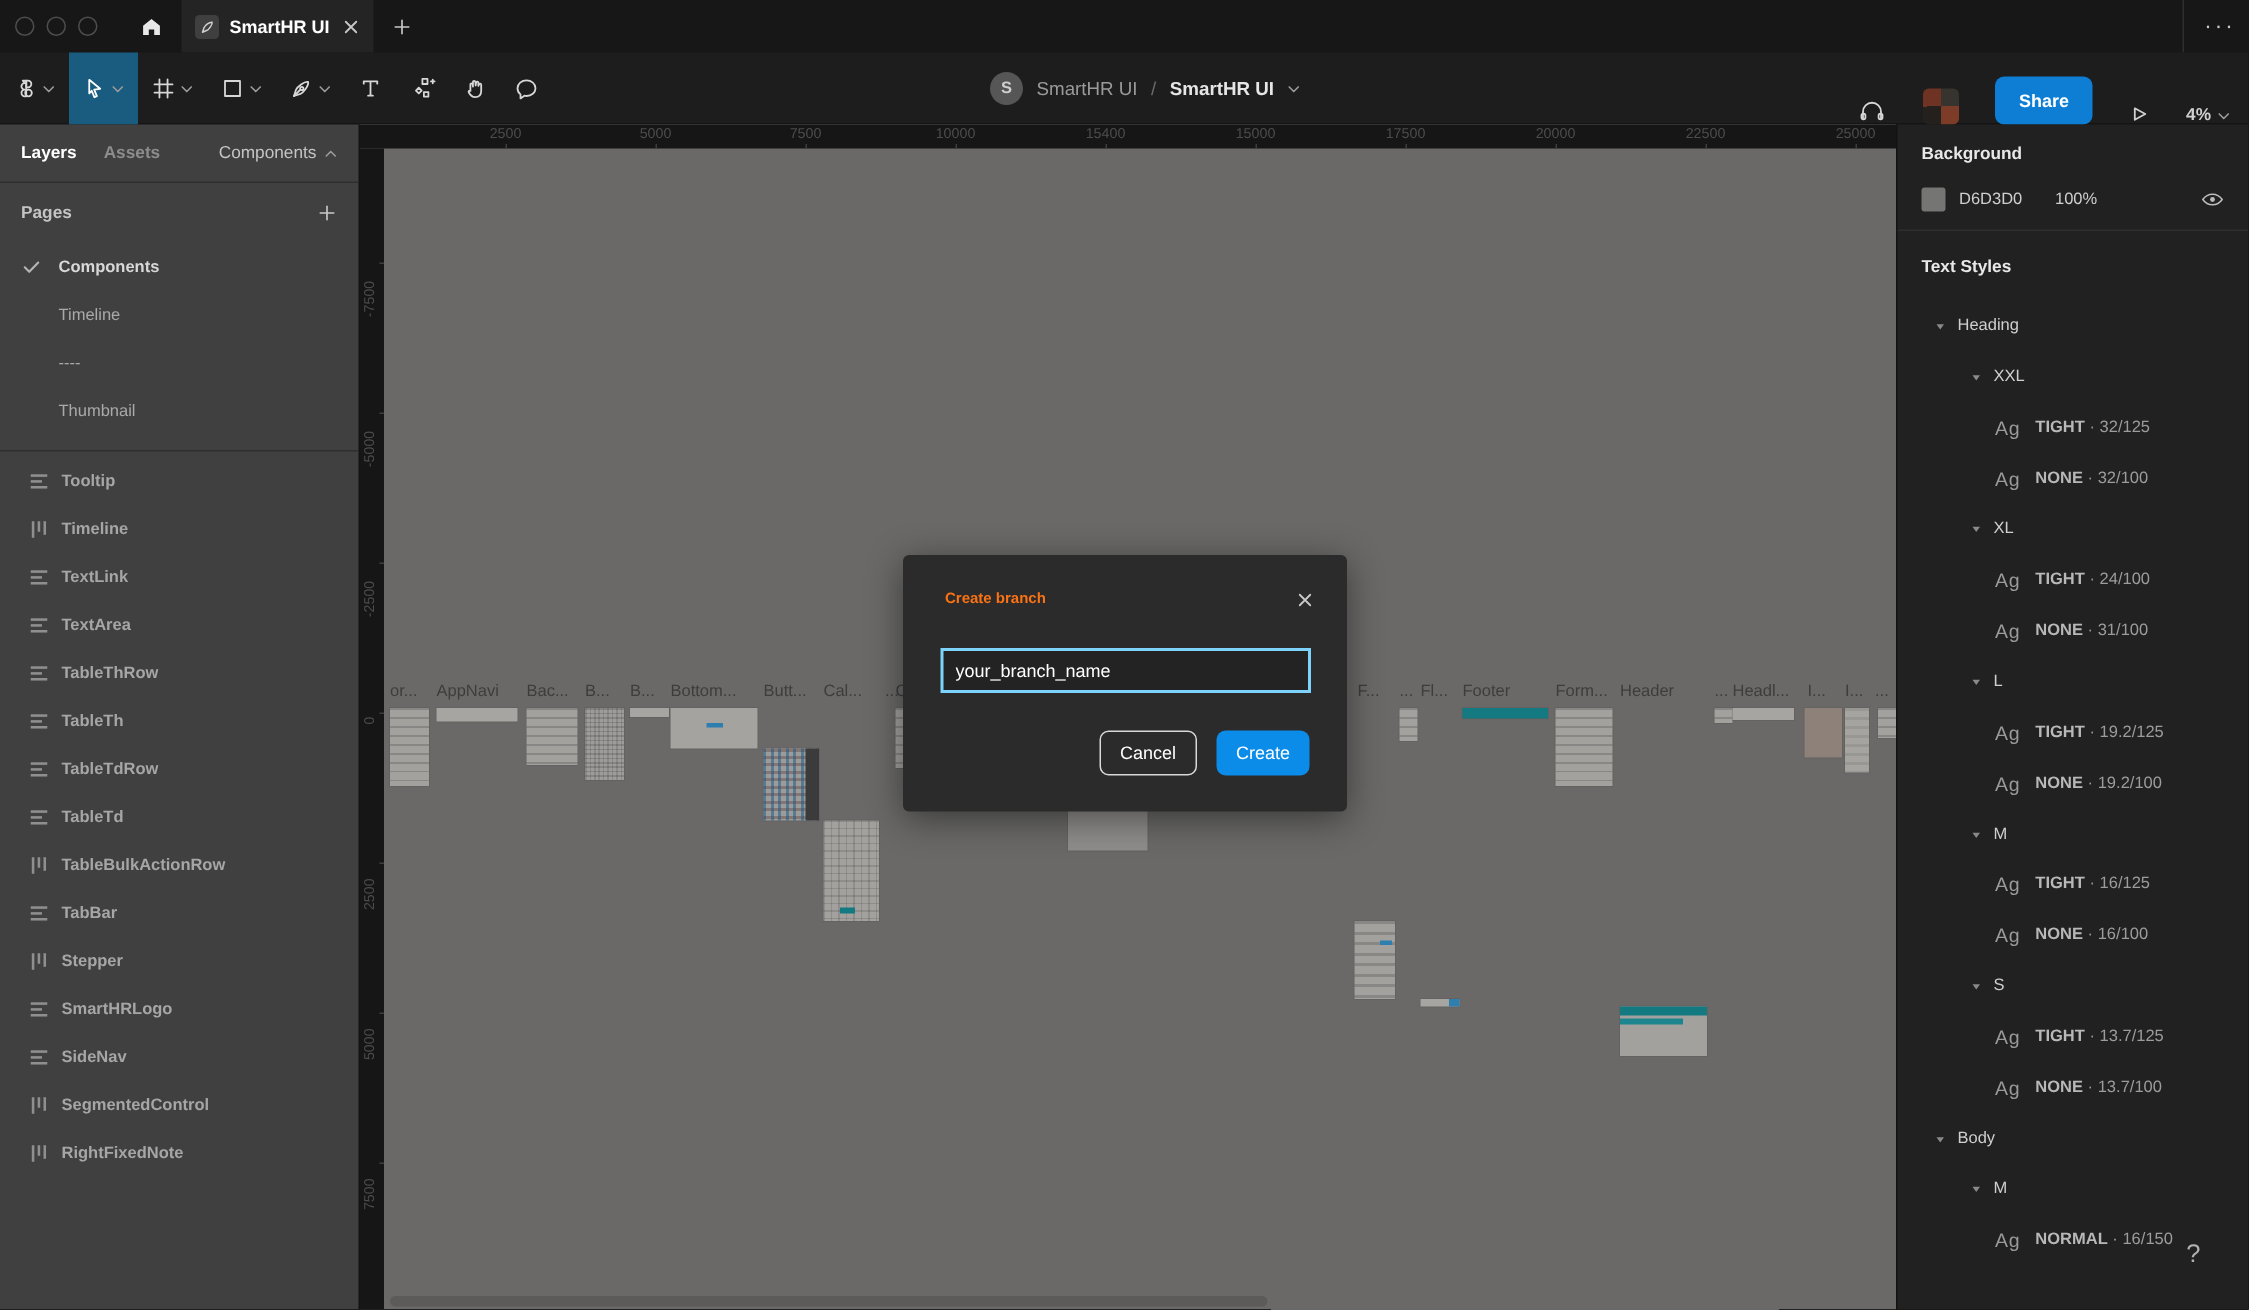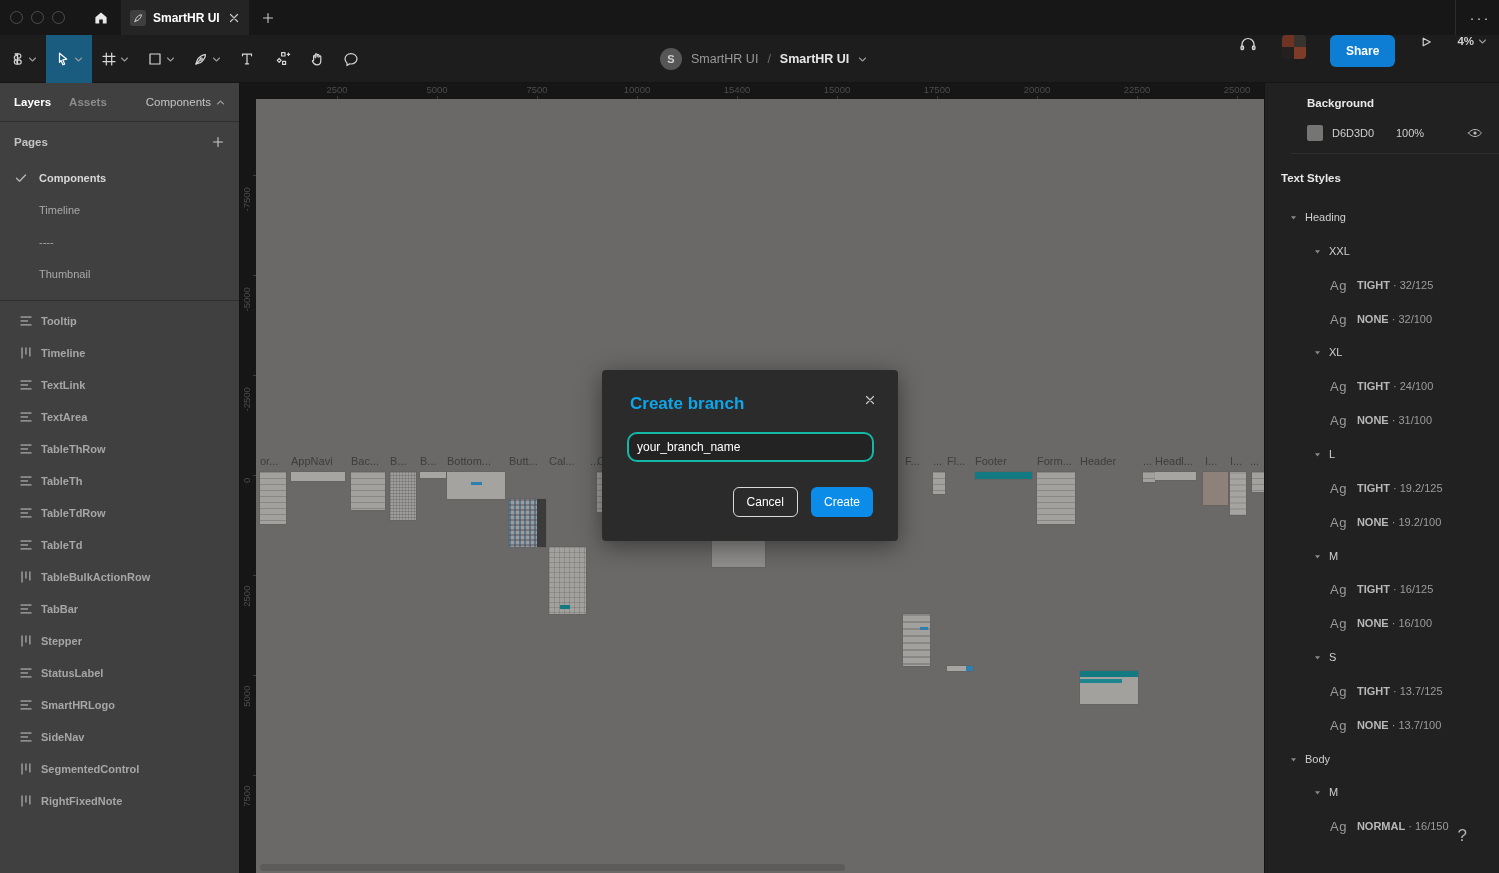--- a/index.html
+++ b/index.html
@@ -28,21 +28,21 @@
   .tools{display:flex;align-items:center;height:48px;}
   .tool-btn{height:48px;display:flex;align-items:center;justify-content:center;gap:3px;padding:0 9px;}
   .tool-btn.selected{background:#1a5c80;}
   .tool-chevron{margin-top:2px;}
   .doc-center{position:absolute;left:660px;top:0;height:48px;display:flex;align-items:center;gap:9px;}
   .doc-avatar{width:22px;height:22px;border-radius:50%;background:#565656;color:#cfcfcf;font-size:11px;font-weight:700;
               display:flex;align-items:center;justify-content:center;}
   .doc-team{font-size:12.5px;color:#9a9a9a;}
   .doc-slash{color:#6b6b6b;font-size:12.5px;}
   .doc-name{font-size:12.5px;color:#e6e6e6;font-weight:600;}
-  .right-controls{position:absolute;right:12px;top:0;height:48px;display:flex;align-items:flex-start;gap:24px;}
+  .right-controls{position:absolute;right:12px;top:0;height:48px;display:flex;align-items:flex-end;gap:24px;}
   .user-avatar{width:24px;height:24px;border-radius:4px;
     background:conic-gradient(#37332f 0 25%, #7c3c28 0 50%, #24201d 0 75%, #6e3322 0 100%);}
   .share-btn{background:#0d7ed4;color:#fff;font-size:12px;font-weight:600;border-radius:6px;height:32px;padding:0 16px;}
   .zoom-ctl{display:flex;align-items:center;gap:4px;color:#d0d0d0;font-size:11.5px;font-weight:600;}
 
   
   .main{display:flex;height:790px;}
   .sidebar-left{width:240px;background:#404040;border-right:1px solid #131313;position:relative;overflow:hidden;flex:none;}
   .canvas{flex:1;position:relative;background:#6a6968;overflow:hidden;}
   .panel-right{width:235px;background:#212121;border-left:1px solid #131313;position:relative;overflow:hidden;flex:none;}
@@ -94,34 +94,34 @@
   .t-bar-blue-tip{background:#a6a5a2;position:relative;}
   .t-bar-blue-tip::after{content:"";position:absolute;right:0;top:0;width:7px;height:100%;background:#2f7fae;}
   .t-photo{background:#8d8179;}
   .t-sketch{background:#a5a4a1;background-image:repeating-linear-gradient(180deg,rgba(0,0,0,.08) 0 2px,transparent 2px 6px);}
   .t-faint{background:#8e8d8b;}
   .h-scrollbar{position:absolute;left:20px;top:781px;width:585px;height:7px;background:#5c5b59;border-radius:4px;z-index:2;}
 
   
   .modal{position:absolute;left:362px;top:287px;width:296px;height:171px;background:#2b2b2b;border-radius:4px;
          box-shadow:0 5px 24px rgba(0,0,0,.45);z-index:10;}
-  .modal-title{position:absolute;left:28px;top:24px;font-size:17px;font-weight:700;color:#0ea5e9;}
+  .modal-title{position:absolute;left:28px;top:24px;font-size:10px;font-weight:700;color:#f97316;}
   .modal-close{position:absolute;right:22px;top:24px;}
-  .modal-input{position:absolute;left:25px;top:62px;width:247px;height:30px;background:#232323;border:2px solid #14b8a6;
-               border-radius:10px;color:#fff;font-size:12px;padding:0 8px;outline:none;font-family:inherit;}
+  .modal-input{position:absolute;left:25px;top:62px;width:247px;height:30px;background:#232323;border:2px solid #7dd3fc;
+               border-radius:0;color:#fff;font-size:12px;padding:0 8px;outline:none;font-family:inherit;}
   .modal-actions{position:absolute;right:25px;top:117px;display:flex;gap:13px;}
   .btn-cancel{height:30px;padding:0 13px;border:1px solid #d9d9d9;border-radius:6px;color:#fff;font-size:12px;font-weight:500;}
   .btn-create{height:30px;padding:0 13px;background:#0c8ce9;border-radius:6px;color:#fff;font-size:12px;font-weight:500;}
 
   
   .rp-tabs{height:39px;display:flex;align-items:center;padding:0 16px;gap:18px;border-bottom:1px solid #2e2e2e;}
   .rp-tab{font-size:11.5px;color:#9a9a9a;font-weight:500;}
   .rp-tab.active{color:#fff;font-weight:700;}
   .rp-section-title{font-size:11.5px;font-weight:700;color:#e8e8e8;}
-  .bg-section{padding:14px 16px 12px 16px;border-bottom:1px solid #2e2e2e;margin-left:26px;}
+  .bg-section{padding:14px 16px 12px 16px;border-bottom:1px solid #2e2e2e;}
   .bg-row{margin-top:16px;display:flex;align-items:center;}
   .bg-swatch{width:16px;height:16px;background:#757573;border-radius:2px;margin-right:9px;}
   .bg-hex{font-size:11px;color:#cfcfcf;width:64px;}
   .bg-opacity{font-size:11px;color:#cfcfcf;}
   .bg-eye{margin-left:auto;display:flex;}
   .ts-title-row{padding:14px 16px 2px 16px;}
   .styles-tree{position:relative;}
   .tree-row{position:absolute;left:0;width:100%;height:34px;display:flex;align-items:center;}
   .tree-caret{display:flex;width:10px;justify-content:center;}
   .tree-group-label{font-size:11px;color:#cfcfcf;margin-left:7px;}
@@ -478,32 +478,20 @@
             <span class="layer-icon">
               <svg width="16" height="16" viewBox="0 0 16 16" fill="none" stroke="#d7d7d7" stroke-width="1.2" stroke-linecap="round" stroke-linejoin="round">
                 <g fill="#8f8f8f" stroke="none">
                   <rect x="3.2" y="2.5" width="1.7" height="11"></rect>
                   <rect x="7.1" y="2.5" width="1.7" height="7"></rect>
                   <rect x="11" y="2.5" width="1.7" height="9"></rect>
                 </g>
               </svg>
             </span>
             <span class="layer-label">Stepper</span>
-          </div>
-          <div class="layer-row">
-            <span class="layer-icon">
-              <svg width="16" height="16" viewBox="0 0 16 16" fill="none" stroke="#d7d7d7" stroke-width="1.2" stroke-linecap="round" stroke-linejoin="round">
-                <g fill="#8f8f8f" stroke="none">
-                  <rect x="2.5" y="3.2" width="11" height="1.7"></rect>
-                  <rect x="2.5" y="7.1" width="7.5" height="1.7"></rect>
-                  <rect x="2.5" y="11" width="11" height="1.7"></rect>
-                </g>
-              </svg>
-            </span>
-            <span class="layer-label">StatusLabel</span>
           </div>
           <div class="layer-row">
             <span class="layer-icon">
               <svg width="16" height="16" viewBox="0 0 16 16" fill="none" stroke="#d7d7d7" stroke-width="1.2" stroke-linecap="round" stroke-linejoin="round">
                 <g fill="#8f8f8f" stroke="none">
                   <rect x="2.5" y="3.2" width="11" height="1.7"></rect>
                   <rect x="2.5" y="7.1" width="7.5" height="1.7"></rect>
                   <rect x="2.5" y="11" width="11" height="1.7"></rect>
                 </g>
               </svg>

